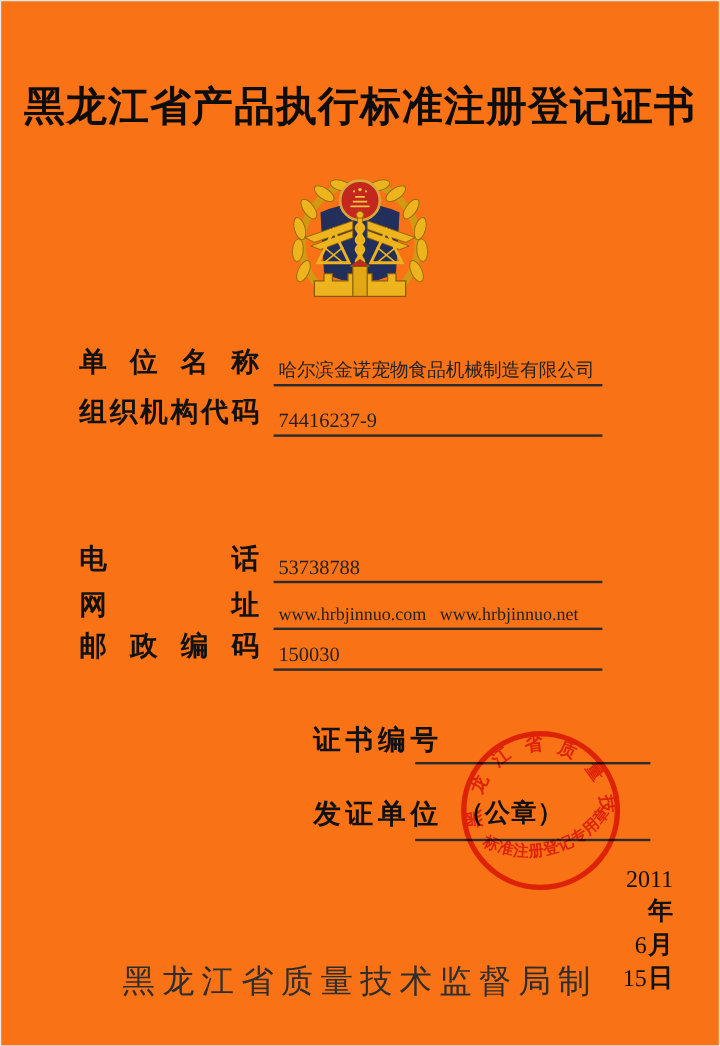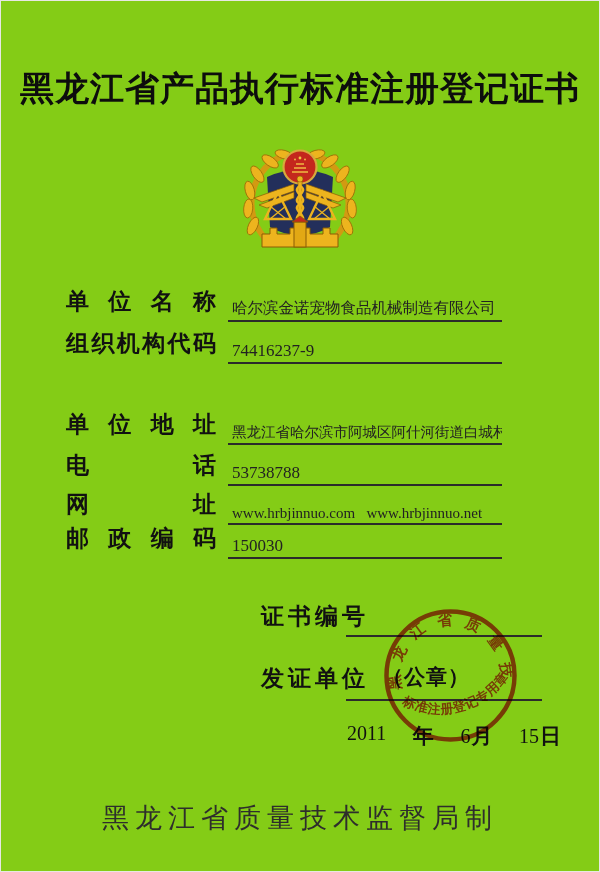--- a/index.html
+++ b/index.html
@@ -1,19 +1,19 @@
 <!DOCTYPE html>
 <html><head>
 <meta charset="utf-8">
 <style>
   * { margin:0; padding:0; box-sizing:border-box; }
   html,body { background:#888; }
   .page {
     position:relative; width:600px; height:872px; margin:0 auto;
-    background:#84cc16; overflow:hidden;
+    background:#f97316; overflow:hidden;
     font-family:"Liberation Serif", serif; color:#1a1a1a;
     box-shadow:inset 0 0 0 1px #e7e7e3;
   }
   .title {
     position:absolute; top:66px; left:0; width:100%;
     text-align:center; font-family:"Liberation Sans", sans-serif;
     font-weight:900; font-size:34px; letter-spacing:1px; color:#0d0d0d;
   }
   .emblem { position:absolute; left:234px; top:134px; }
   
@@ -38,22 +38,22 @@
     font-weight:bold; font-size:23px; letter-spacing:4px; color:#111;
   }
   .issue-line { position:absolute; width:196px; border-top:2px solid #2b2b2b; }
   .issuer-value {
     position:absolute; left:382px; top:663px;
     font-family:"Liberation Sans", sans-serif; font-weight:bold;
     font-size:21px; letter-spacing:1px; color:#111;
   }
   .date-row {
     position:absolute; left:347px; top:722px; width:214px;
-    display:flex; justify-content:space-between; align-items:flex-start;
-    font-size:21px; color:#111;
+    display:flex; justify-content:space-between; align-items:flex-end;
+    font-size:21px; color:#111;flex-direction:column;
   }
   .date-row .num { font-weight:500; font-size:20px; }
   .date-row .unit { font-weight:700; font-family:"Liberation Sans", sans-serif; font-size:21px; }
   .date-cell { display:flex; align-items:baseline; gap:1px; }
   .seal { position:absolute; left:380px; top:605px; mix-blend-mode:multiply; opacity:0.92; }
   .footer {
     position:absolute; top:800px; left:0; width:100%;
     text-align:center; font-size:27px; letter-spacing:6px;
     color:#2e2e2c; font-family:"Liberation Serif", serif;
   }
@@ -123,24 +123,20 @@
   </svg>
 
   <div class="row" style="top:286px">
     <div class="row-label">单 位 名 称</div>
     <div class="row-value cn">哈尔滨金诺宠物食品机械制造有限公司</div>
   </div>
   <div class="row" style="top:328px">
     <div class="row-label">组织机构代码</div>
     <div class="row-value num">74416237-9</div>
   </div>
-  <div class="row" style="top:409px">
-    <div class="row-label">单 位 地 址</div>
-    <div class="row-value cn" style="font-size:14.5px">黑龙江省哈尔滨市阿城区阿什河街道白城村</div>
-  </div>
   <div class="row" style="top:450px">
     <div class="row-label">电 话</div>
     <div class="row-value num">53738788</div>
   </div>
   <div class="row" style="top:489px">
     <div class="row-label">网 址</div>
     <div class="row-value" style="font-size:15px">www.hrbjinnuo.com   www.hrbjinnuo.net</div>
   </div>
   <div class="row" style="top:523px">
     <div class="row-label">邮 政 编 码</div>

